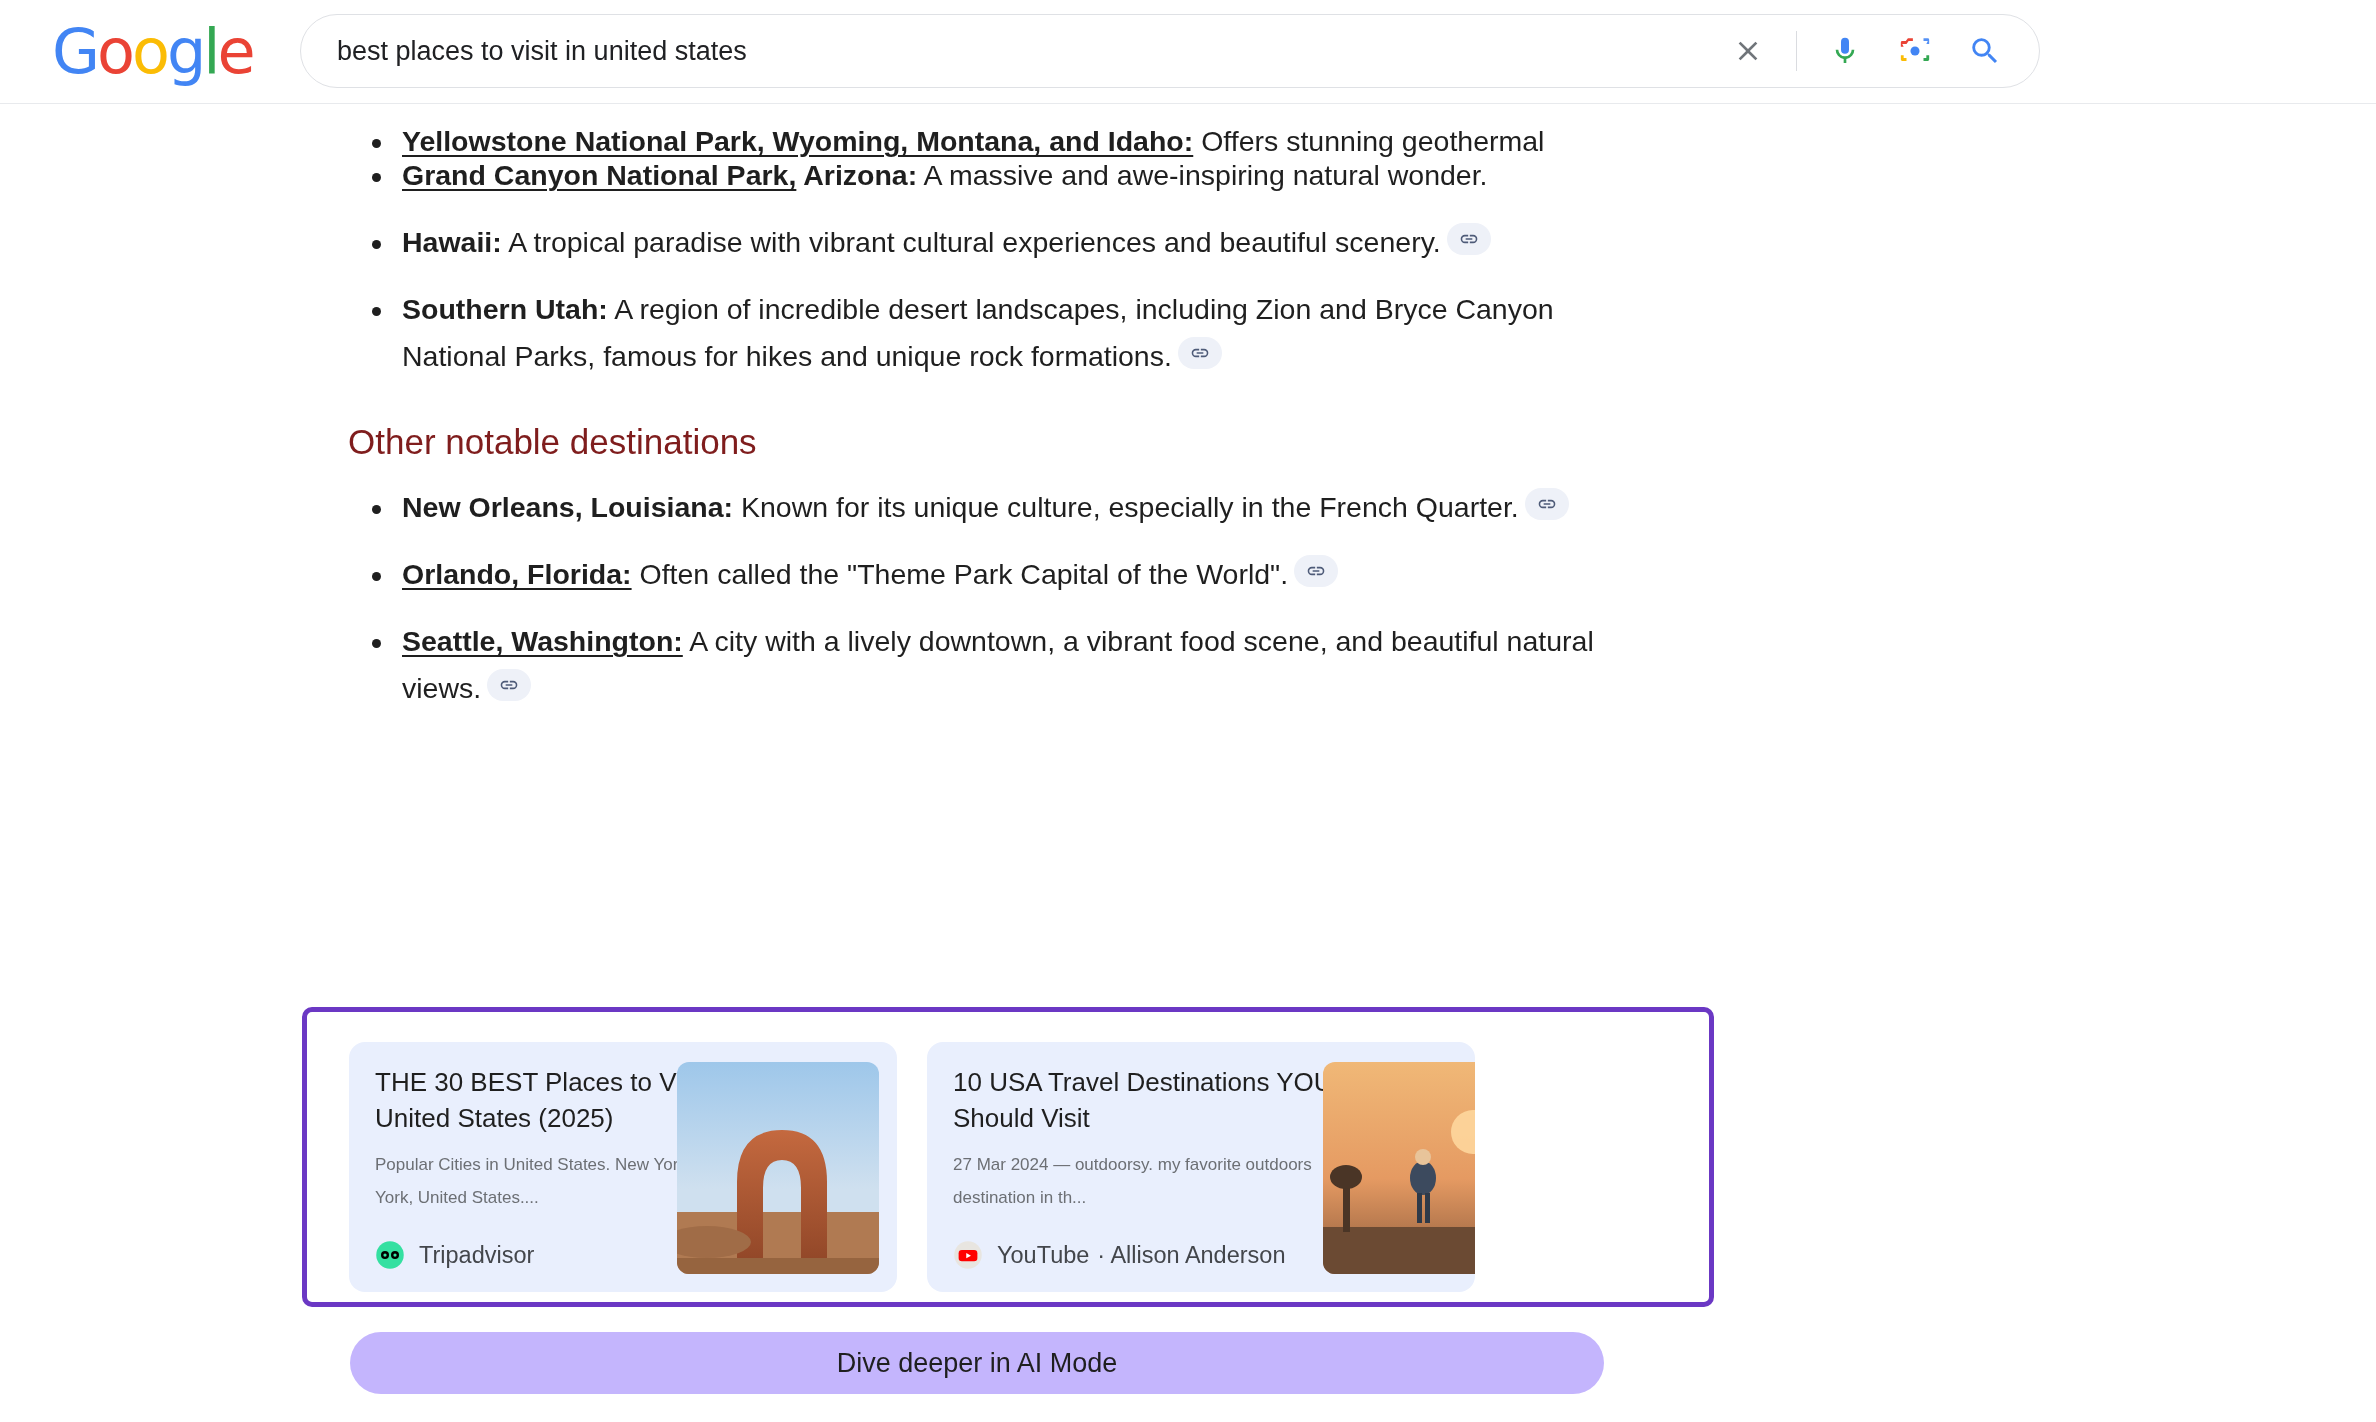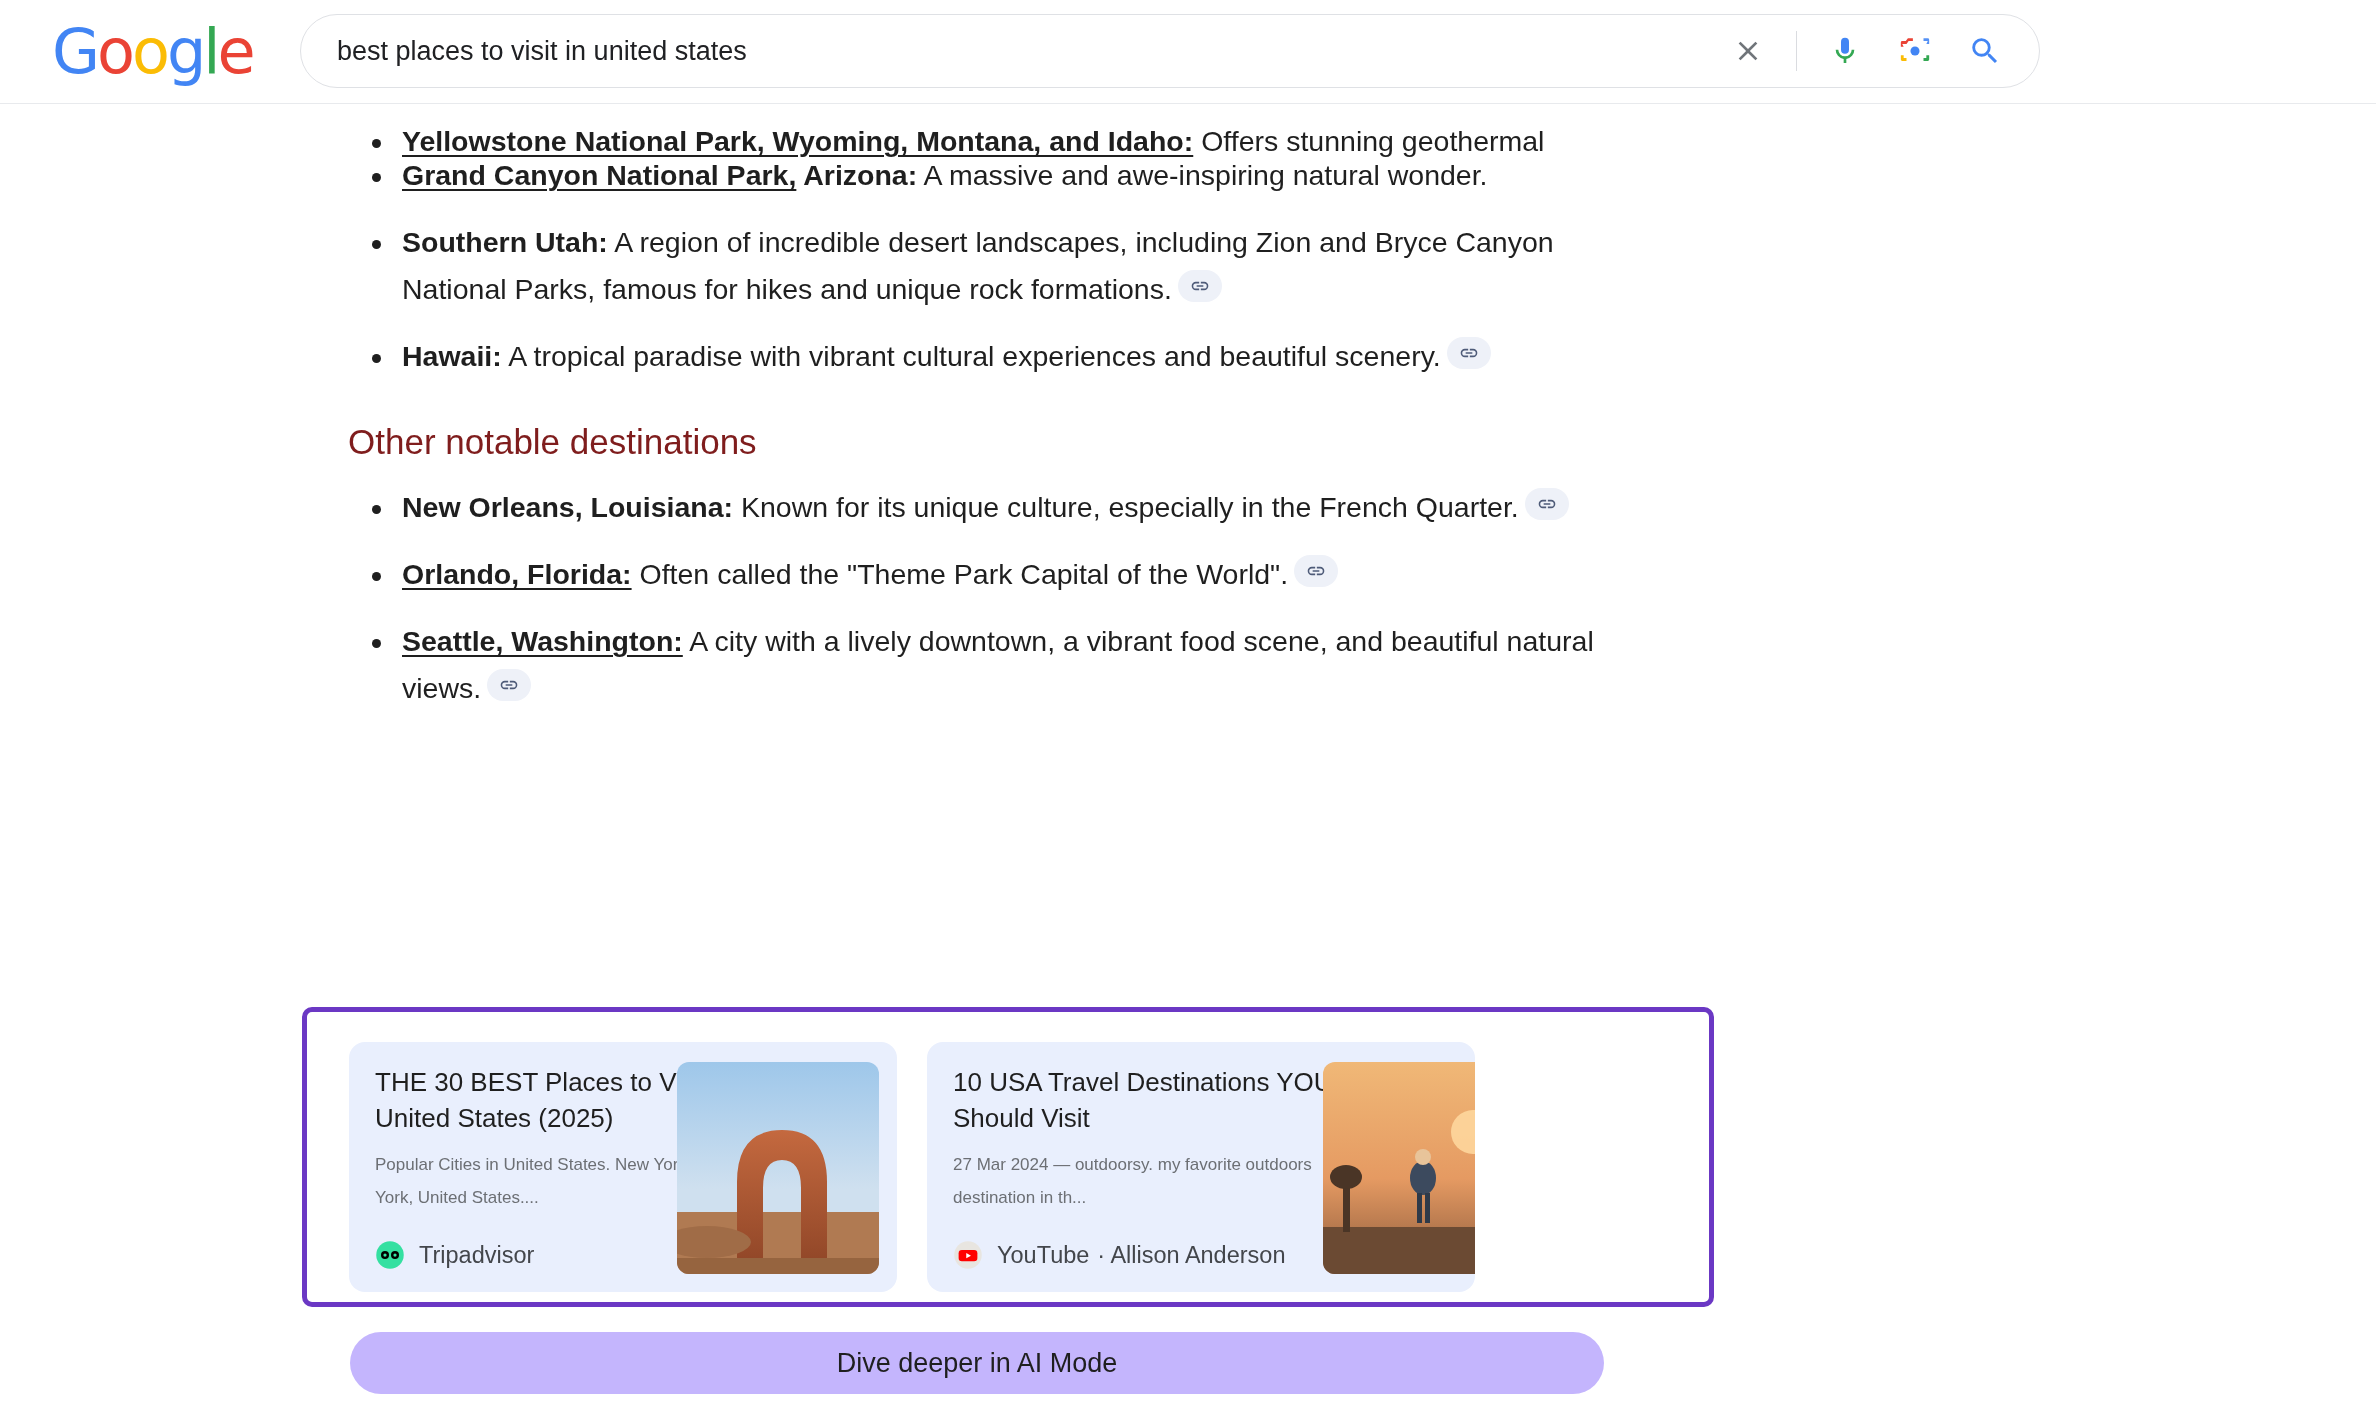--- a/index.html
+++ b/index.html
@@ -274,29 +274,29 @@
         <div class="firstline-clip">
           <span class="lead link">Yellowstone National Park, Wyoming, Montana, and Idaho:</span><span> Offers stunning geothermal features and wildlife.</span>
         </div>
       </li>
 
       <li style="margin-top:-28px;">
         <span class="lead link">Grand Canyon National Park,</span><span class="lead"> Arizona:</span><span> A massive and awe-inspiring natural wonder.</span>
       </li>
 
       <li>
-        <span class="lead">Southern Utah:</span><span> A region of incredible desert landscapes, including Zion and Bryce Canyon National Parks, famous for hikes and unique rock formations.</span><span class="chip">
+        <span class="lead">Hawaii:</span><span> A tropical paradise with vibrant cultural experiences and beautiful scenery.</span><span class="chip">
             <svg width="20" height="20" viewBox="0 0 24 24">
               <path fill="#4e5b78" d="M3.9 12a3.1 3.1 0 0 1 3.1-3.1h4V7H7a5 5 0 0 0 0 10h4v-1.9H7A3.1 3.1 0 0 1 3.9 12zM8 13h8v-2H8zm9-6h-4v1.9h4a3.1 3.1 0 0 1 0 6.2h-4V17h4a5 5 0 0 0 0-10z"></path>
             </svg>
           </span>
       </li>
 
       <li>
-        <span class="lead">Hawaii:</span><span> A tropical paradise with vibrant cultural experiences and beautiful scenery.</span><span class="chip">
+        <span class="lead">Southern Utah:</span><span> A region of incredible desert landscapes, including Zion and Bryce Canyon National Parks, famous for hikes and unique rock formations.</span><span class="chip">
             <svg width="20" height="20" viewBox="0 0 24 24">
               <path fill="#4e5b78" d="M3.9 12a3.1 3.1 0 0 1 3.1-3.1h4V7H7a5 5 0 0 0 0 10h4v-1.9H7A3.1 3.1 0 0 1 3.9 12zM8 13h8v-2H8zm9-6h-4v1.9h4a3.1 3.1 0 0 1 0 6.2h-4V17h4a5 5 0 0 0 0-10z"></path>
             </svg>
           </span>
       </li>
     </ul>
 
     <h2 class="section">Other notable destinations</h2>
 
     <ul class="bullets">

